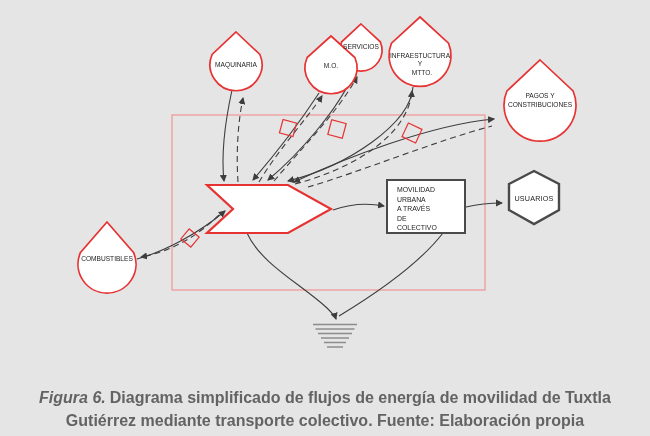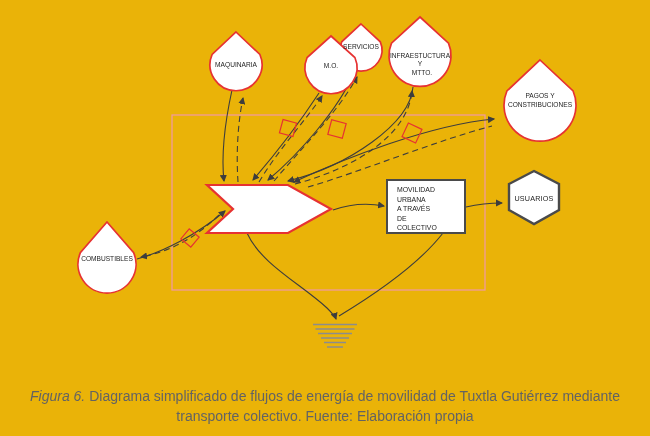--- a/index.html
+++ b/index.html
@@ -1,23 +1,23 @@
 <!DOCTYPE html>
 <html><head>
 <meta charset="utf-8">
 <style>
   html,body{margin:0;padding:0;background:#ffffff;}
-  .stage{position:relative;width:650px;height:436px;background:#eab308;overflow:hidden;
+  .stage{position:relative;width:650px;height:436px;background:#e5e5e5;overflow:hidden;
          font-family:"Liberation Sans", sans-serif;}
   svg text{fill:#1c1c1c;font-family:"Liberation Sans", sans-serif;}
   .tank-label{font-size:6.6px;}
   .box-label{font-size:6.9px;}
   .hex-label{font-size:7.2px;letter-spacing:.2px;}
   .caption{position:absolute;left:0;right:0;top:387px;text-align:center;
-           color:#636363;font-size:14px;line-height:1.42;}
+           color:#636363;font-size:16px;line-height:1.42;font-weight:bold;}
   .caption-inner{display:inline-block;max-width:606px;}
   .fig-label{font-style:italic;margin-right:4px;}
 </style>
 </head>
 <body>
 
 <div class="stage">
 
   <svg width="650" height="390" viewBox="0 0 650 390">
     <defs>

